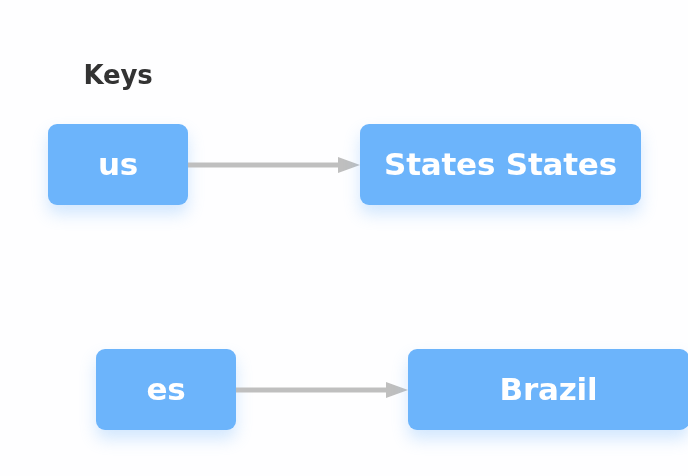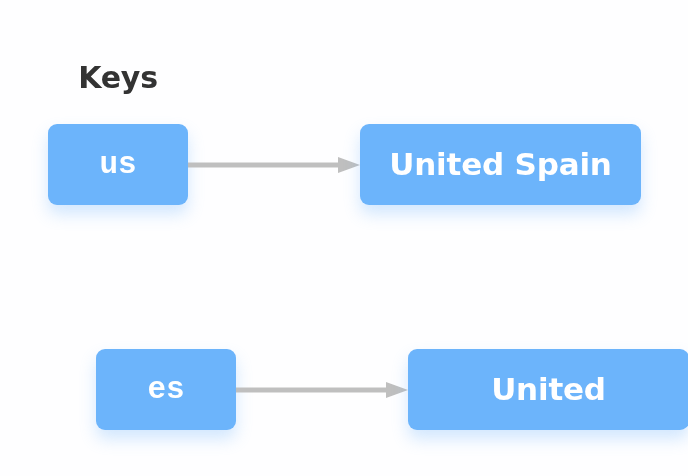--- a/index.html
+++ b/index.html
@@ -17,21 +17,21 @@
   #diagram {
     position: relative;
     width: 688px;
     height: 476px;
     background: #fefeff;
   }
 
   
   .col-header {
     position: absolute;
-    font-size: 30px;
+    font-size: 26px;
     font-weight: bold;
     color: #333333;
     text-align: center;
     letter-spacing: -0.2px;
     white-space: nowrap;
   }
   #header-keys {
     left: 48px;
     width: 140px;
     top: 60px;
@@ -59,21 +59,20 @@
     box-shadow: 0 9px 16px rgba(108, 180, 251, 0.30);
     display: flex;
     align-items: center;
     justify-content: center;
     box-sizing: border-box;
   }
 
   .key-box {
     left: 48px;
     width: 140px;
-    font-family: Liberation Mono, monospace;
   }
 
   .value-box {
     left: 360px;
     width: 281px;
   }
 
   .node-label {
     color: #ffffff;
     font-size: 31px;
@@ -108,33 +107,33 @@
     <div class="node-box key-box">
       <span class="node-label">us</span>
     </div>
     <div class="connector">
       <svg width="172" height="22" viewBox="0 0 172 22" xmlns="http://www.w3.org/2000/svg">
         <rect x="0" y="8.5" width="154" height="5" fill="#bfbfbf"></rect>
         <polygon points="150,3 172,11 150,19" fill="#bfbfbf"></polygon>
       </svg>
     </div>
     <div class="node-box value-box">
-      <span class="node-label">United Spain</span>
+      <span class="node-label">States States</span>
     </div>
   </div>
 
 
   <div class="mapping-row" style="top:349px;margin-left:48px;">
     <div class="node-box key-box">
       <span class="node-label">es</span>
     </div>
     <div class="connector">
       <svg width="172" height="22" viewBox="0 0 172 22" xmlns="http://www.w3.org/2000/svg">
         <rect x="0" y="8.5" width="154" height="5" fill="#bfbfbf"></rect>
         <polygon points="150,3 172,11 150,19" fill="#bfbfbf"></polygon>
       </svg>
     </div>
     <div class="node-box value-box">
-      <span class="node-label">United</span>
+      <span class="node-label">Brazil</span>
     </div>
   </div>
 
 </div>
 
 </body></html>

